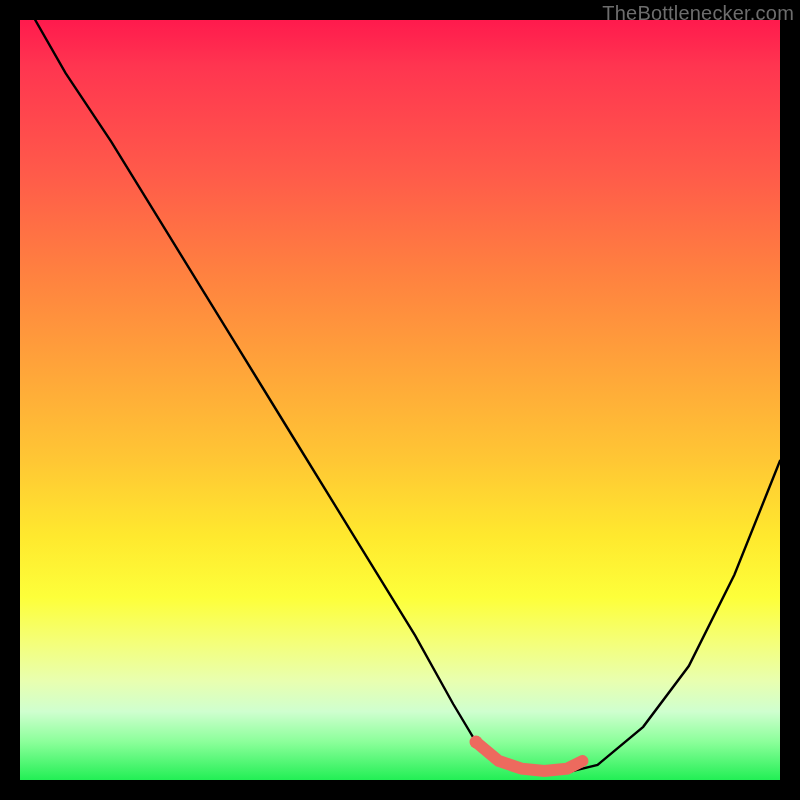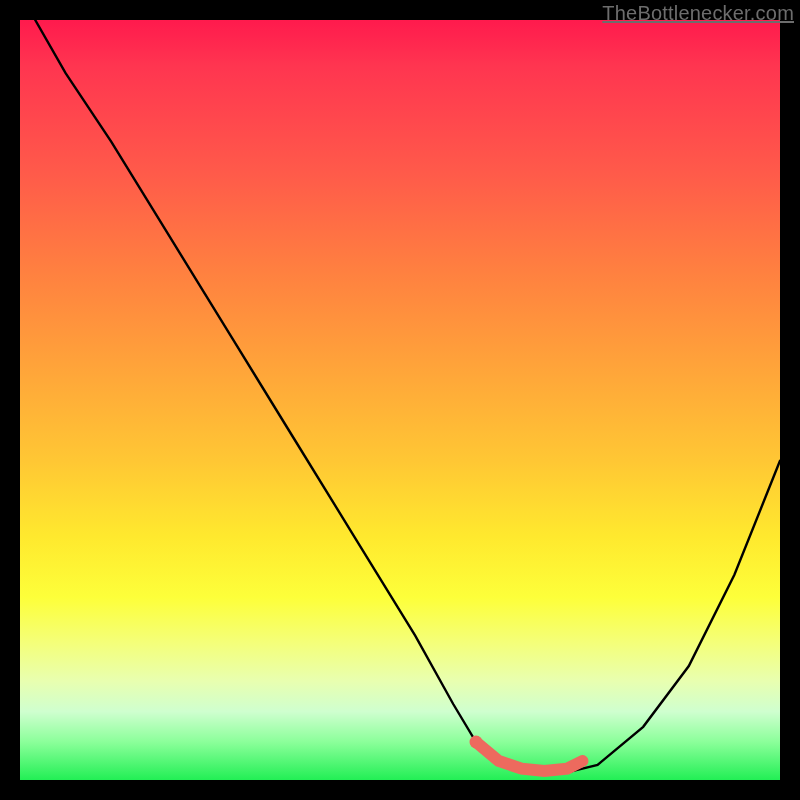--- a/index.html
+++ b/index.html
@@ -51,21 +51,20 @@
   }
   .watermark {
     position: absolute;
     top: 2px;
     right: 6px;
     color: #6d6d6d;
     font-size: 20px;
     font-weight: 500;
     letter-spacing: 0.2px;
     user-select: none;
-    text-decoration: underline;
   }
 </style>
 </head>
 <body>
 
 <div class="wrapper">
 
   <div class="plot-area">
 
     <svg class="curve" viewBox="0 0 760 760" preserveAspectRatio="none">

